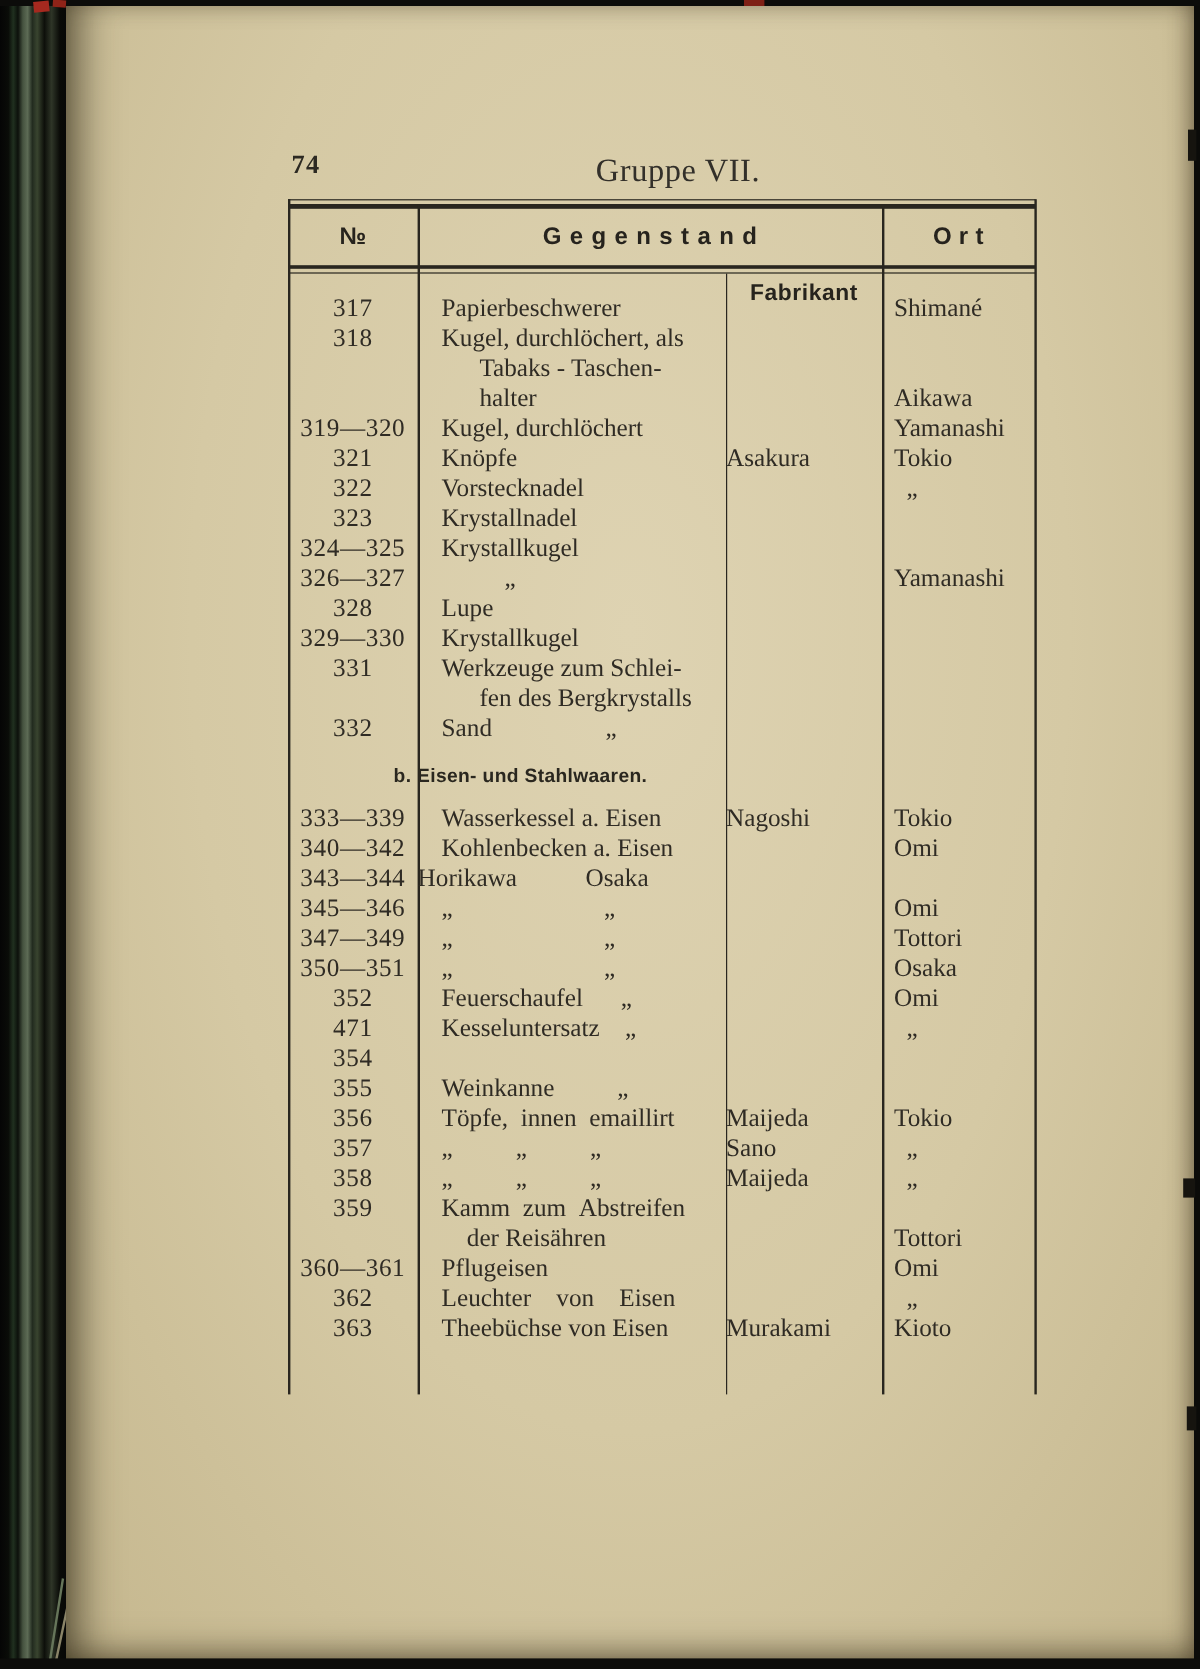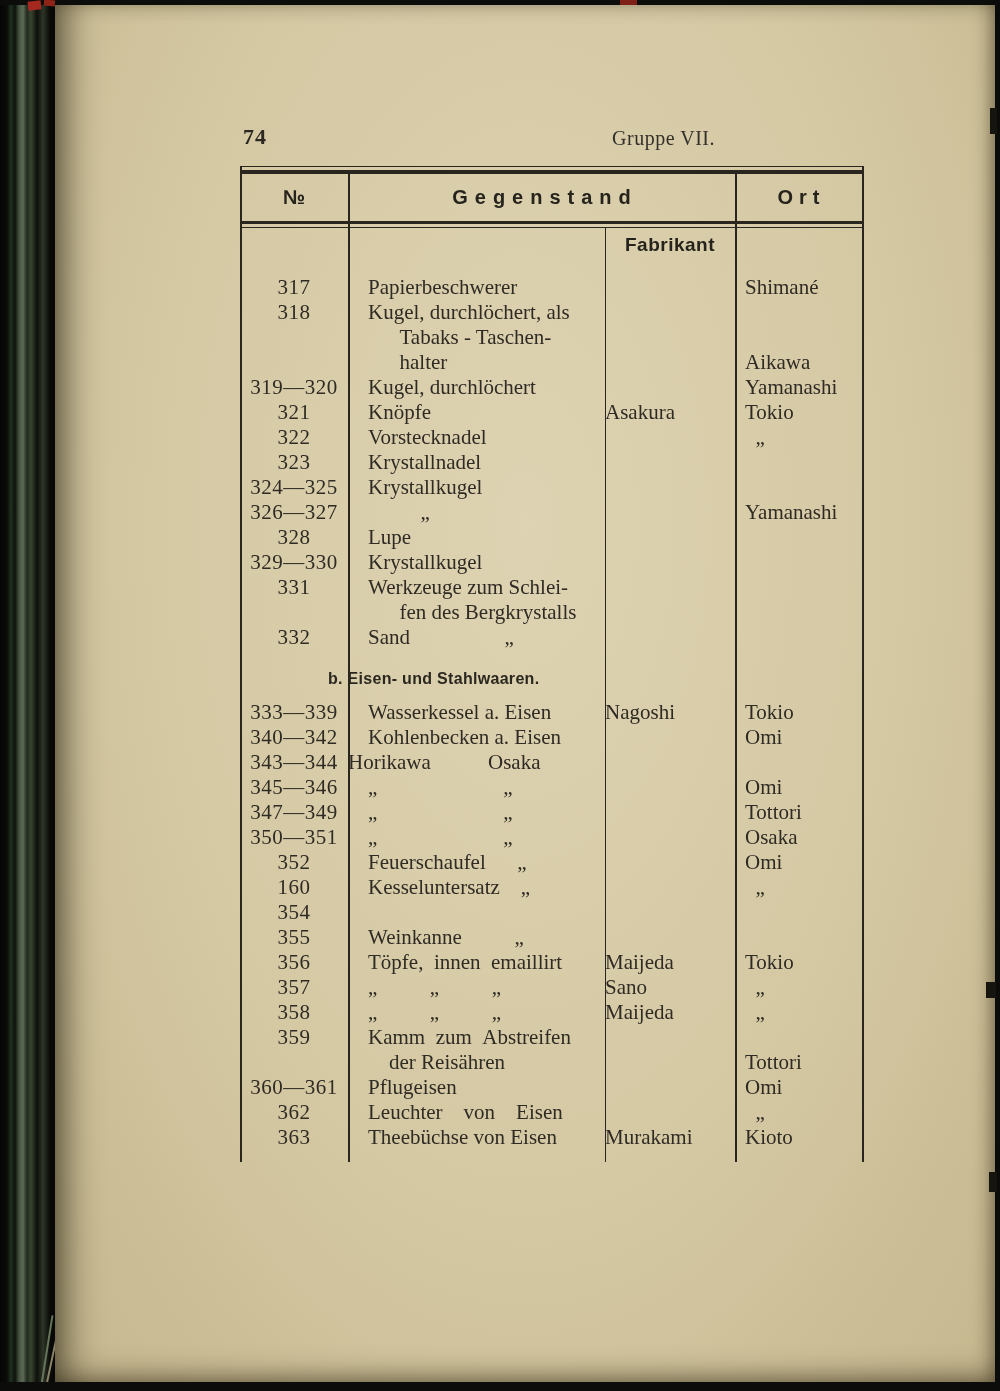--- a/index.html
+++ b/index.html
@@ -30,37 +30,37 @@
   }
   .edge-top{position:absolute;left:0;top:0;width:1000px;height:5px;background:#0c0c0a;}
   .edge-bottom{position:absolute;left:0;bottom:0;width:1000px;height:9px;background:#0c0c0a;}
   .speck{position:absolute;}
   
   .page-number{
     position:absolute;left:188px;top:124px;
     font-size:22px;font-weight:bold;color:#2c2922;letter-spacing:1px;
   }
   .group-header{
-    position:absolute;left:360px;top:127px;width:300px;text-align:right;
-    font-size:20px;color:#33302a;letter-spacing:0.5px;
+    position:absolute;left:360px;top:127px;width:300px;text-align:center;
+    font-size:27px;color:#33302a;letter-spacing:0.5px;
   }
   
   .rule{position:absolute;background:#29261f;}
   
   .thead-label{
     position:absolute;font-family:"Liberation Sans", sans-serif;font-weight:bold;
     color:#26231d;text-align:center;
   }
   .hdr-no{left:185px;top:186px;width:108px;font-size:20px;}
   .hdr-obj{left:293px;top:186px;width:387px;font-size:20px;letter-spacing:7px;text-indent:7px;}
   .hdr-ort{left:680px;top:186px;width:127px;font-size:20px;letter-spacing:6px;text-indent:6px;}
   .hdr-fab{left:550px;top:234px;width:130px;font-size:19px;letter-spacing:0.5px;}
   
   .rows{
-    position:absolute;left:185px;top:275px;width:622px;
+    position:absolute;left:185px;top:244px;width:622px;
     color:#2f2b24;font-size:21px;
   }
   .trow{display:flex;height:25px;line-height:25px;}
   .cell{display:block;white-space:pre;overflow:visible;}
   .c-no{width:108px;text-align:center;letter-spacing:0.5px;}
   .c-obj{width:257px;padding-left:20px;box-sizing:border-box;}
   .c-maker{width:130px;padding-left:0;box-sizing:border-box;}
   .c-ort{width:127px;padding-left:10px;box-sizing:border-box;}
   .section-row{height:50px;display:block;}
   .section-label{
@@ -226,21 +226,21 @@
         <span class="cell c-maker"></span>
         <span class="cell c-ort">Osaka</span>
       </div>
       <div class="trow">
         <span class="cell c-no">352</span>
         <span class="cell c-obj">Feuerschaufel  „</span>
         <span class="cell c-maker"></span>
         <span class="cell c-ort">Omi</span>
       </div>
       <div class="trow">
-        <span class="cell c-no">160</span>
+        <span class="cell c-no">471</span>
         <span class="cell c-obj">Kesseluntersatz „</span>
         <span class="cell c-maker"></span>
         <span class="cell c-ort"> „</span>
       </div>
       <div class="trow">
         <span class="cell c-no">354</span>
         <span class="cell c-obj"></span>
         <span class="cell c-maker"></span>
         <span class="cell c-ort"></span>
       </div>

